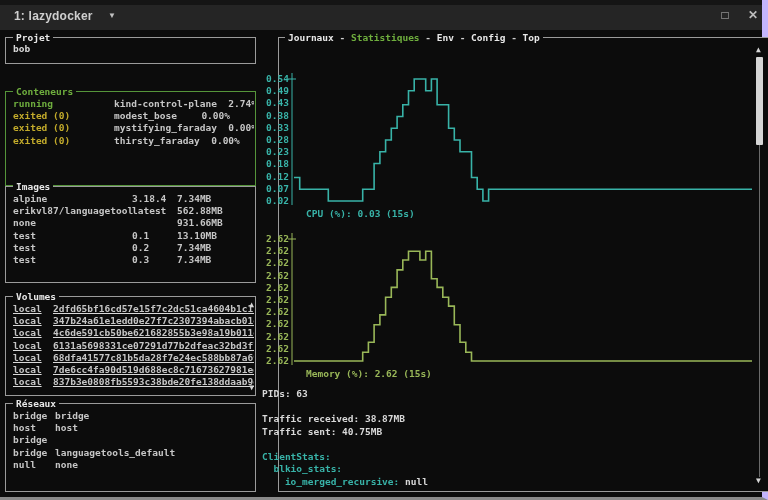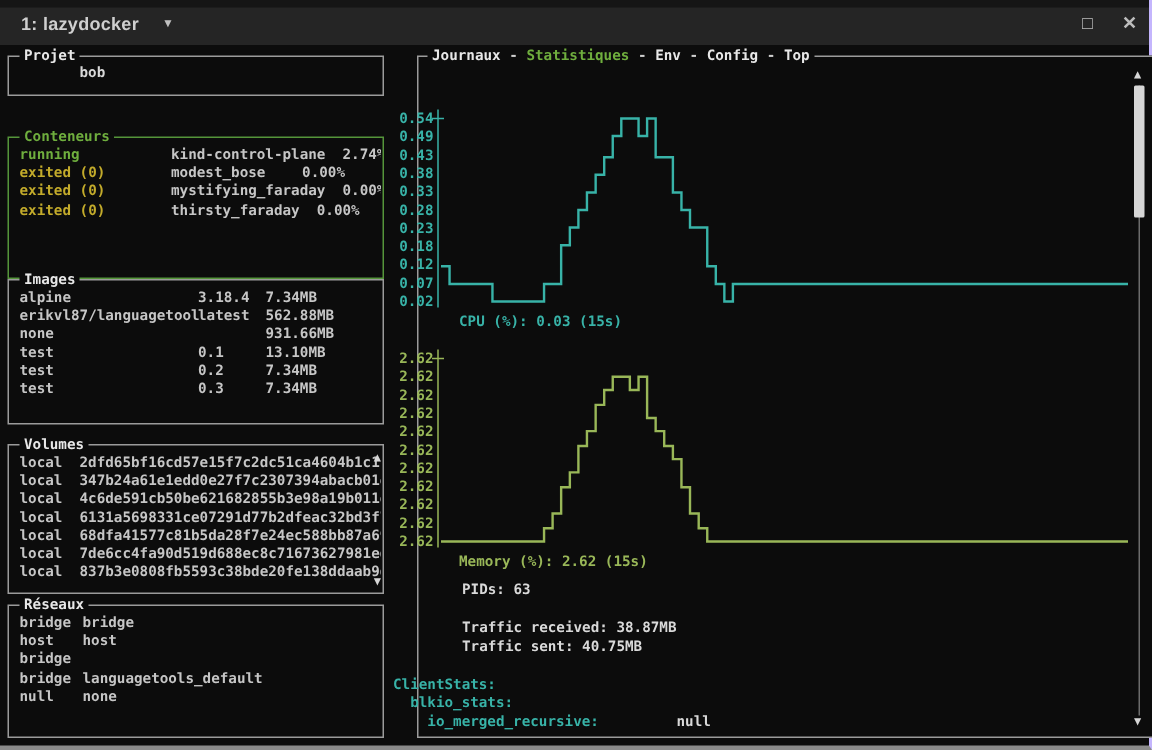--- a/index.html
+++ b/index.html
@@ -5,46 +5,46 @@
   :root{
     --bg:#0c0c0c; --titlebar:#252525; --titletop:#151515;
     --border-gray:#9b9b9b; --border-green:#55953a;
     --green:#6fae3e; --yellow:#c3ab2b; --teal:#38b3a8; --memgreen:#99b758;
     --white:#d9d9d9; --dim:#c6c6c6; --selblue:#2a63bb; --scroll:#d6d6d6;
   }
   *{margin:0;padding:0;box-sizing:border-box;}
   html,body{width:768px;height:500px;overflow:hidden;background:#000;}
   body{font-family:"DejaVu Sans Mono",monospace;font-size:9.5px;font-weight:bold;color:var(--white);}
   .window{position:absolute;left:0;top:0;width:768px;height:500px;background:var(--bg);
-    border-right:2px solid #c4b5fd;border-bottom:3px solid #8a8a8a;}
+    border-right:6px solid #c4b5fd;border-bottom:3px solid #8a8a8a;}
   
   .titlebar{position:absolute;left:0;top:0;width:100%;height:30px;background:var(--titlebar);
     font-family:"Liberation Sans",sans-serif;}
   .titlebar .topstrip{position:absolute;left:0;top:0;width:100%;height:5px;background:var(--titletop);}
   .tab-title{position:absolute;left:14px;top:9px;font-size:12px;color:#cfcfcf;letter-spacing:.2px;}
   .dd-icon{position:absolute;left:108px;top:11px;font-size:8px;color:#c0c0c0;}
   .win-btn{position:absolute;top:6px;width:22px;height:18px;text-align:center;line-height:18px;
     color:#bdbdbd;font-size:12px;cursor:default;}
   .btn-max{left:714px;}
   .btn-close{left:742px;}
   
   .panel{position:absolute;border:1px solid var(--border-gray);background:var(--bg);}
   .panel.active{border-color:var(--border-green);}
   .panel-title{position:absolute;top:-6px;left:7px;background:var(--bg);padding:0 3px;color:#e8e8e8;}
   .panel.active .panel-title{color:var(--green);}
   .rows{position:absolute;left:1px;right:1px;top:5px;}
   .row{height:12.3px;display:grid;align-items:center;white-space:pre;overflow:hidden;padding:0 0 0 6px;}
   .row.selected{background:var(--selblue);}
   .c-green{color:var(--green);} .c-yellow{color:var(--yellow);} .c-teal{color:var(--teal);}
-  .c-white{color:var(--white);padding-left:46px;} .c-dim{color:var(--dim);} .c-bright{color:#f3f3f3;}
+  .c-white{color:var(--white);} .c-dim{color:var(--dim);} .c-bright{color:#f3f3f3;}
   .row.selected .c-green{color:#7ec54d;}
   .ct-row{grid-template-columns:101px 1fr 44px 20px;}
   .ct-row .pct{text-align:right;padding-right:4px;}
   .im-row{grid-template-columns:119px 45px 1fr;}
-  .vl-row{grid-template-columns:40px 1fr;}
+  .vl-row{grid-template-columns:40px 1fr;text-decoration:underline;}
   .nw-row{grid-template-columns:42px 1fr;}
   
   .tabs{white-space:pre;}
   .tab{color:#e8e8e8;} .tab.active{color:var(--green);} .tab-sep{color:#cfcfcf;}
   
   .arrow{position:absolute;color:var(--scroll);font-size:8px;line-height:8px;}
   .sb-track{position:absolute;width:1px;background:#6b6b6b;}
   .sb-thumb{position:absolute;width:7px;background:var(--scroll);border-radius:1px;}
   
   .stats-text{position:absolute;left:262px;top:388px;line-height:12.5px;white-space:pre;}

